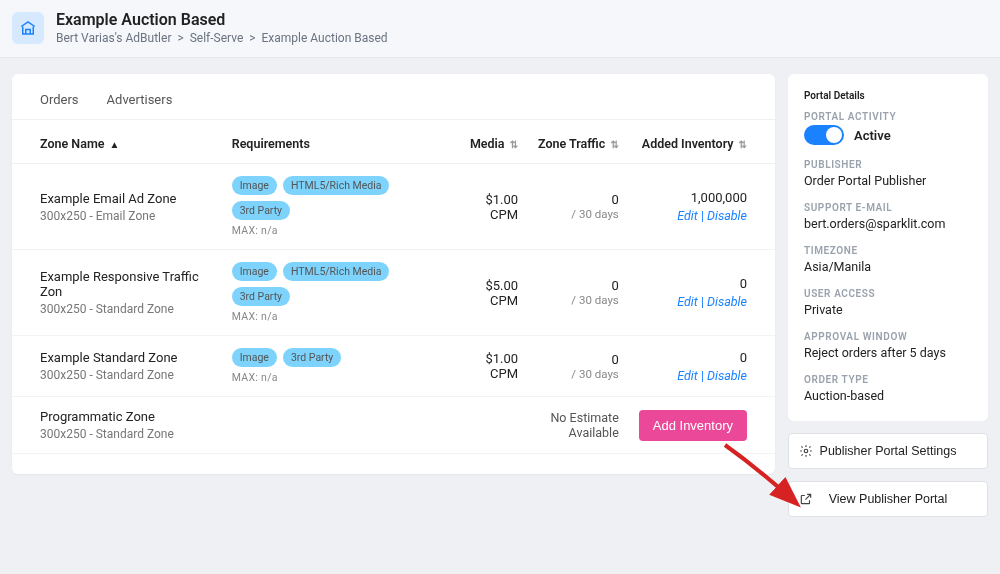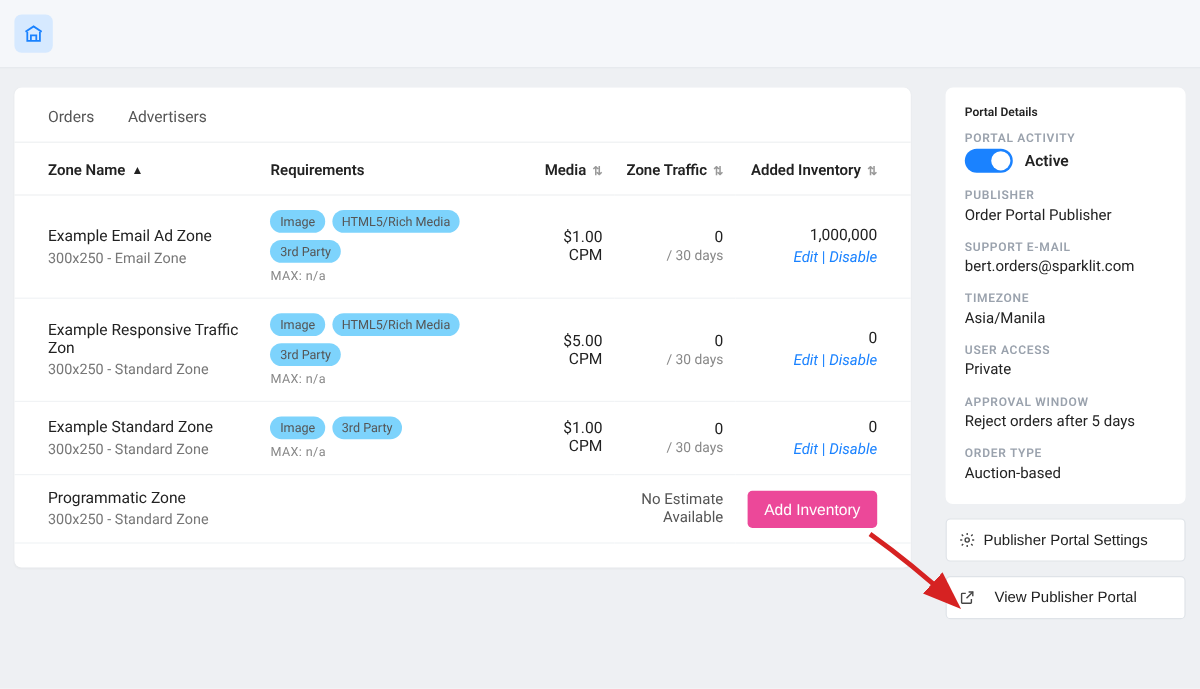--- a/index.html
+++ b/index.html
@@ -27,21 +27,21 @@
     display:flex;align-items:center;justify-content:center;
     margin-top:2px;
   }
   .app-icon svg { width:18px; height:18px; }
   .header-titles h1 { font-size: 16px; font-weight: 600; margin-bottom: 2px;}
   .breadcrumb { font-size: 12px; color: #6b7280; }
   .breadcrumb span { color:#6b7280; }
 
   .content-row {
     display:flex;
-    gap: 29px;
+    gap: 13px;
     padding: 16px 12px 0 12px;
     align-items:flex-start;
   }
 
   .panel {
     background:#fff;
     border-radius: 6px;
     box-shadow: 0 1px 2px rgba(0,0,0,0.04);
   }
   .main-panel {
@@ -202,20 +202,30 @@
 </head>
 <body>
 
 <div class="header">
   <div class="app-icon">
     <svg viewBox="0 0 24 24" fill="none" stroke="#1a82ff" stroke-width="2">
       <path d="M3 10 L12 4 L21 10"></path>
         <path d="M5 10 V20 H19 V10"></path>
         <path d="M9 20 V14 H15 V20"></path>
     </svg>
+  </div>
+  <div class="header-titles">
+    <h1>Example Auction Based</h1>
+    <div class="breadcrumb">
+      <span>Bert Varias's AdButler</span>
+      &nbsp;&gt;&nbsp;
+      <span>Self-Serve</span>
+      &nbsp;&gt;&nbsp;
+      <span>Example Auction Based</span>
+    </div>
   </div>
 </div>
 
 <div class="content-row">
   <div class="panel main-panel">
     <div class="tabs">
       <div class="tab">Orders</div>
       <div class="tab">Advertisers</div>
     </div>
 

